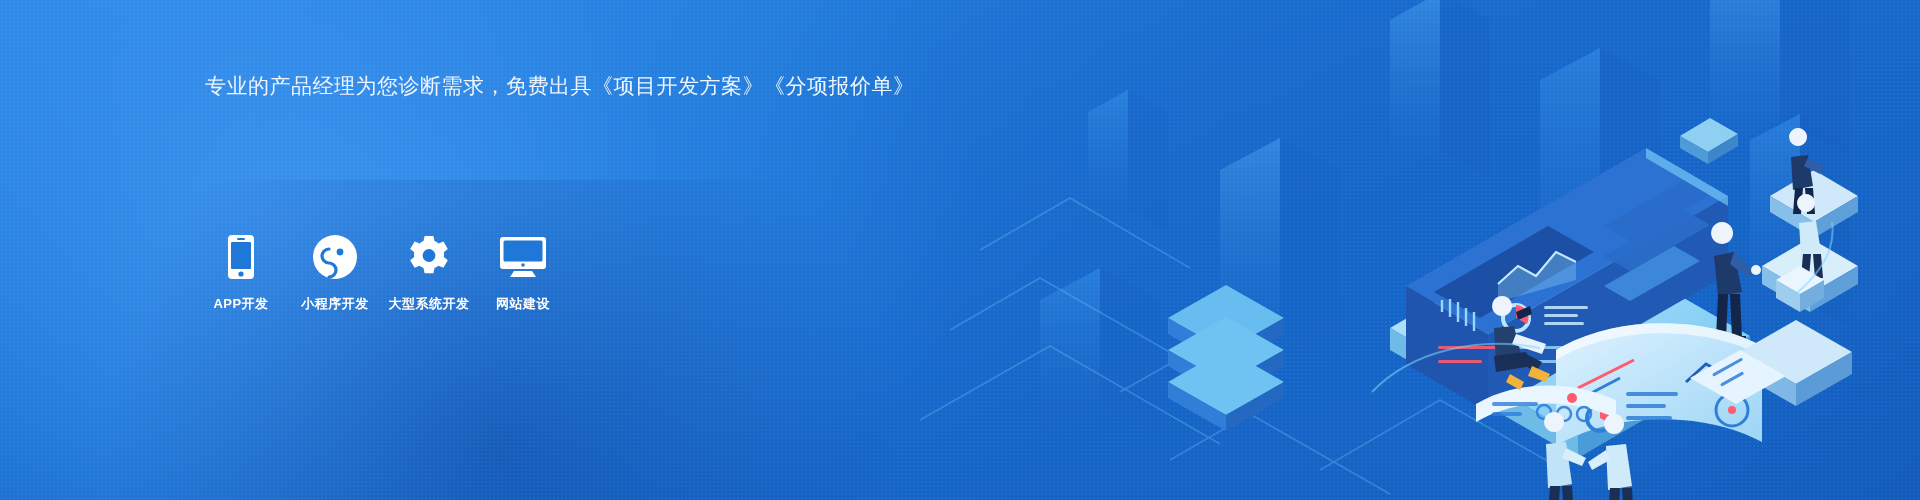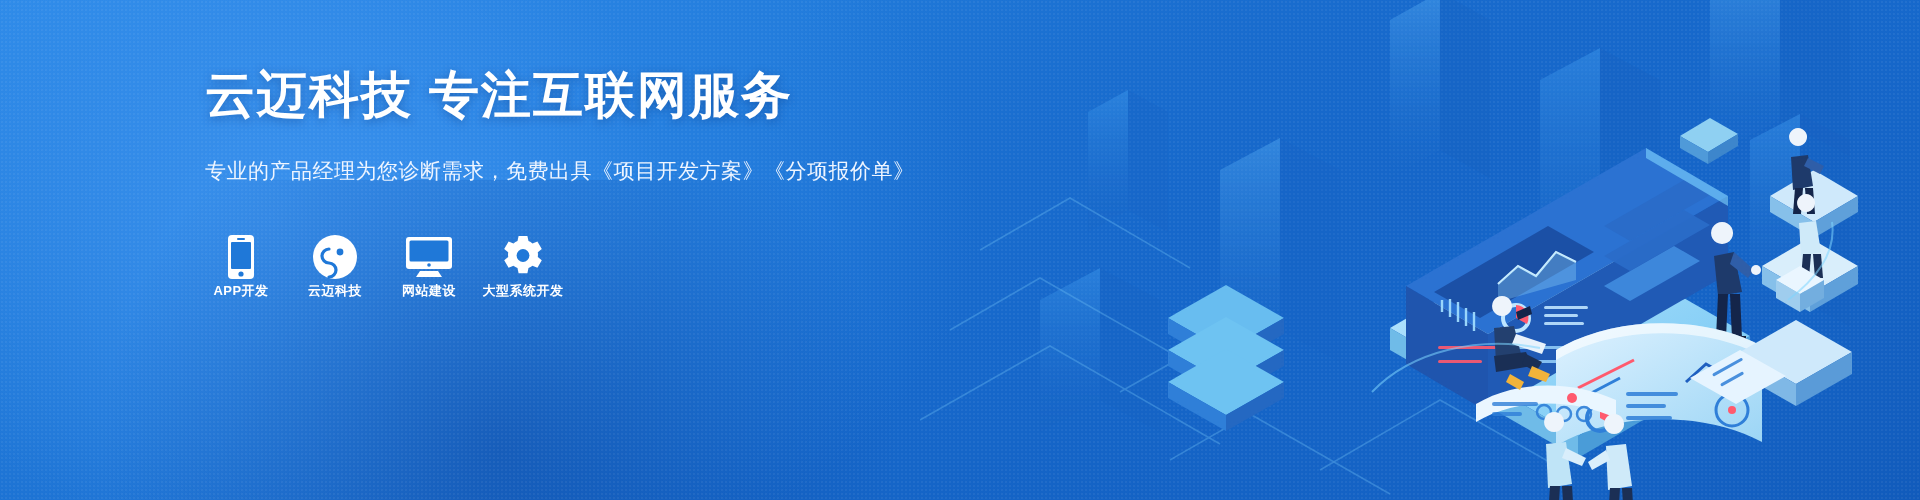--- a/index.html
+++ b/index.html
@@ -92,20 +92,21 @@
     margin-right: 22px;
   }
   .service .ico {
     height: 50px;
     display: flex;
     align-items: center;
     justify-content: center;
   }
   .service .ico svg { display: block; }
   .service .cap {
+    margin-top: 13px;
     font-size: 13px;
     font-weight: bold;
     color: #ffffff;
     white-space: nowrap;
     letter-spacing: 0.5px;
   }
 
   
   .art {
     position: absolute;
@@ -379,21 +380,20 @@
       </g>
 
       <g fill="none" stroke="#7fd6ff" stroke-width="2" opacity="0.55">
         <path d="M452 392 C492 350 560 336 620 348"></path>
         <path d="M868 300 C900 276 916 250 912 222"></path>
       </g>
     </svg>
   </div>
 
   <div class="content">
-    <h1 class="headline">云迈科技 专注互联网服务</h1>
     <p class="subline">专业的产品经理为您诊断需求，免费出具《项目开发方案》《分项报价单》</p>
   </div>
 
   <div class="services">
 
     <div class="service">
       <span class="ico">
         <svg width="26" height="44" viewBox="0 0 26 44" xmlns="http://www.w3.org/2000/svg">
           <rect x="0" y="0" width="26" height="44" rx="4" fill="#ffffff"></rect>
           <rect x="3" y="7" width="20" height="27" rx="1" fill="#1f78d8"></rect>
@@ -406,40 +406,40 @@
 
     <div class="service">
       <span class="ico">
         <svg width="44" height="44" viewBox="0 0 44 44" xmlns="http://www.w3.org/2000/svg">
           <circle cx="22" cy="22" r="22" fill="#ffffff"></circle>
           <path d="M16 14 a7 7 0 0 0 0 14 a7 7 0 0 1 0 14" fill="none" stroke="#1f78d8" stroke-width="3.2" stroke-linecap="round"></path>
           <path d="M28 14 a7 7 0 0 1 0 14 a7 7 0 0 0 0 14" fill="none" stroke="#1f78d8" stroke-width="3.2" stroke-linecap="round" opacity="0"></path>
           <circle cx="27" cy="17" r="3.4" fill="#1f78d8"></circle>
         </svg>
       </span>
-      <span class="cap">云迈科技</span>
+      <span class="cap">小程序开发</span>
     </div>
 
+
+    <div class="service">
+      <span class="ico">
+        <svg width="44" height="44" viewBox="0 0 44 44" xmlns="http://www.w3.org/2000/svg">
+          <path d="M26.4 1 h-8.8 l-1.1 5.1 a15.6 15.6 0 0 0 -4 2.3 L7.6 6.4 L3.2 14 l4 3.3 a15.6 15.6 0 0 0 0 4.6 l-4 3.3 l4.4 7.6 l4.9 -2 a15.6 15.6 0 0 0 4 2.3 l1.1 5.1 h8.8 l1.1 -5.1 a15.6 15.6 0 0 0 4 -2.3 l4.9 2 L40.8 25.2 l-4 -3.3 a15.6 15.6 0 0 0 0 -4.6 l4 -3.3 L36.4 6.4 l-4.9 2 a15.6 15.6 0 0 0 -4 -2.3 Z" fill="#ffffff"></path>
+          <circle cx="22" cy="20.5" r="6.4" fill="#1f78d8"></circle>
+        </svg>
+      </span>
+      <span class="cap">大型系统开发</span>
+    </div>
 
     <div class="service">
       <span class="ico">
         <svg width="46" height="40" viewBox="0 0 46 40" xmlns="http://www.w3.org/2000/svg">
           <rect x="0" y="0" width="46" height="32" rx="3" fill="#ffffff"></rect>
           <rect x="3.5" y="3.5" width="39" height="21" rx="1.5" fill="#1f78d8"></rect>
           <circle cx="23" cy="28" r="1.8" fill="#1f78d8"></circle>
           <path d="M14 34 L32 34 L36 40 L10 40 Z" fill="#ffffff"></path>
         </svg>
       </span>
       <span class="cap">网站建设</span>
     </div>
 
-    <div class="service">
-      <span class="ico">
-        <svg width="44" height="44" viewBox="0 0 44 44" xmlns="http://www.w3.org/2000/svg">
-          <path d="M26.4 1 h-8.8 l-1.1 5.1 a15.6 15.6 0 0 0 -4 2.3 L7.6 6.4 L3.2 14 l4 3.3 a15.6 15.6 0 0 0 0 4.6 l-4 3.3 l4.4 7.6 l4.9 -2 a15.6 15.6 0 0 0 4 2.3 l1.1 5.1 h8.8 l1.1 -5.1 a15.6 15.6 0 0 0 4 -2.3 l4.9 2 L40.8 25.2 l-4 -3.3 a15.6 15.6 0 0 0 0 -4.6 l4 -3.3 L36.4 6.4 l-4.9 2 a15.6 15.6 0 0 0 -4 -2.3 Z" fill="#ffffff"></path>
-          <circle cx="22" cy="20.5" r="6.4" fill="#1f78d8"></circle>
-        </svg>
-      </span>
-      <span class="cap">大型系统开发</span>
-    </div>
-
   </div>
 </div>
 
 </body></html>

